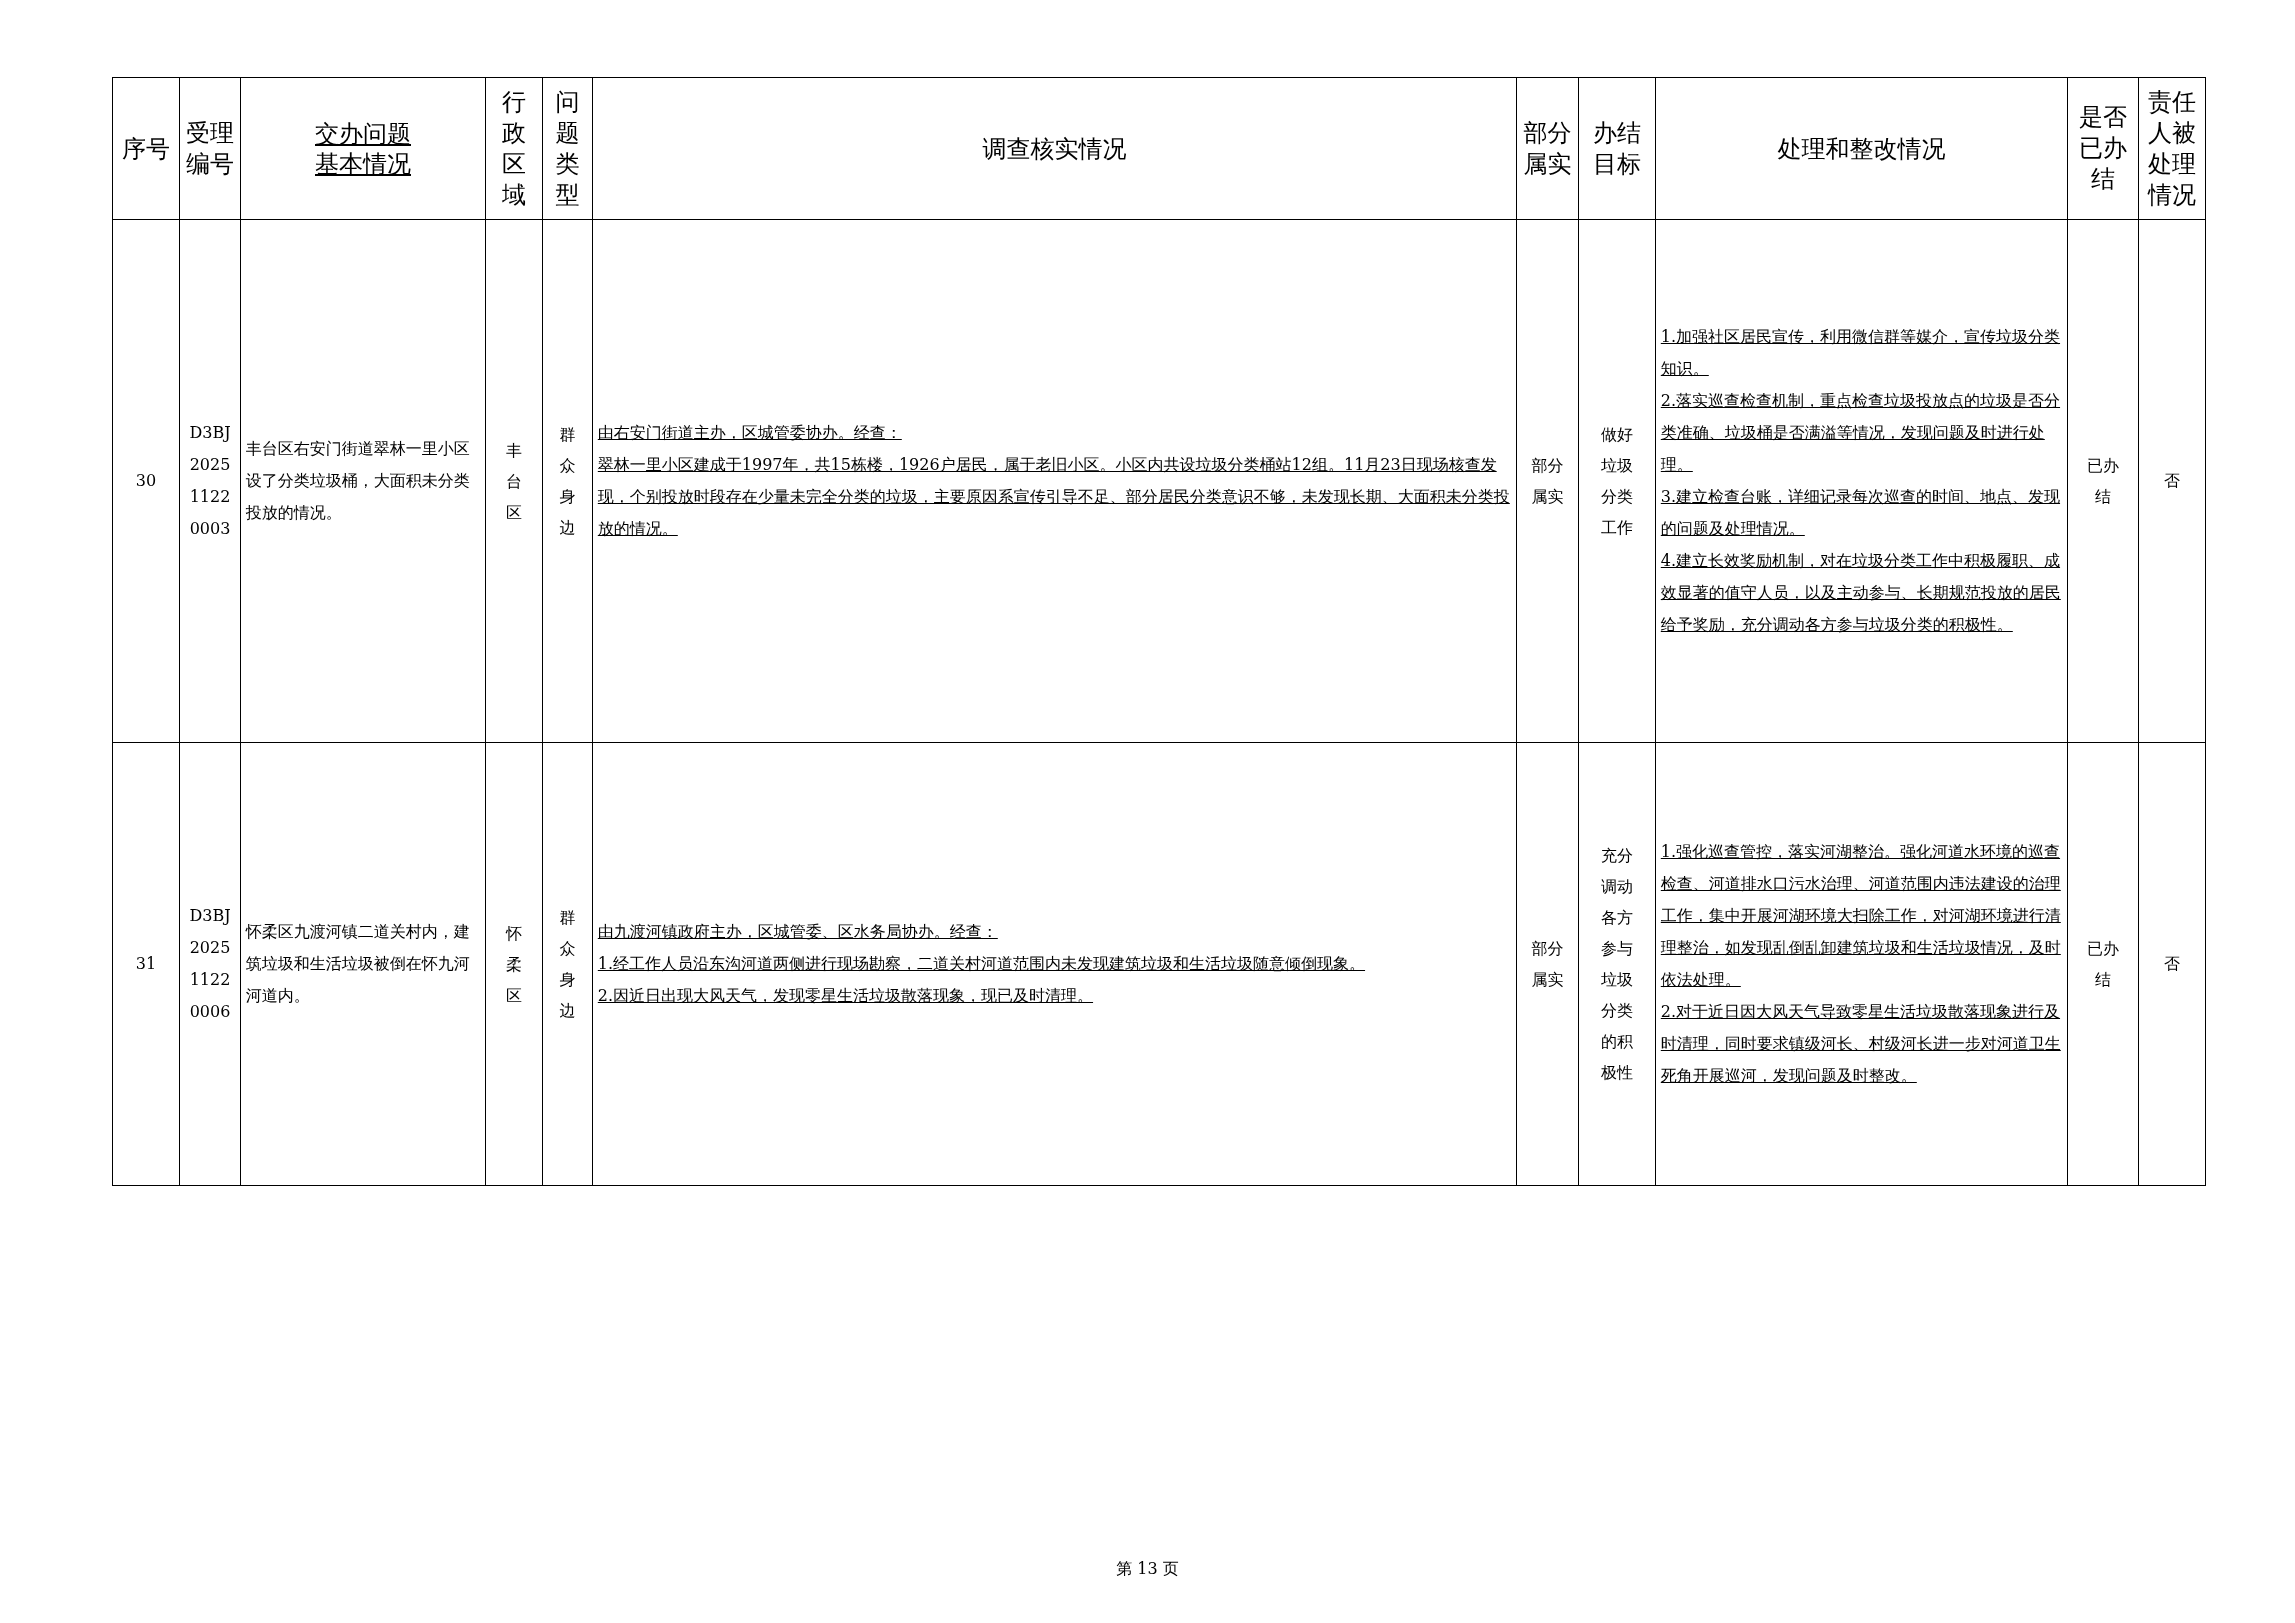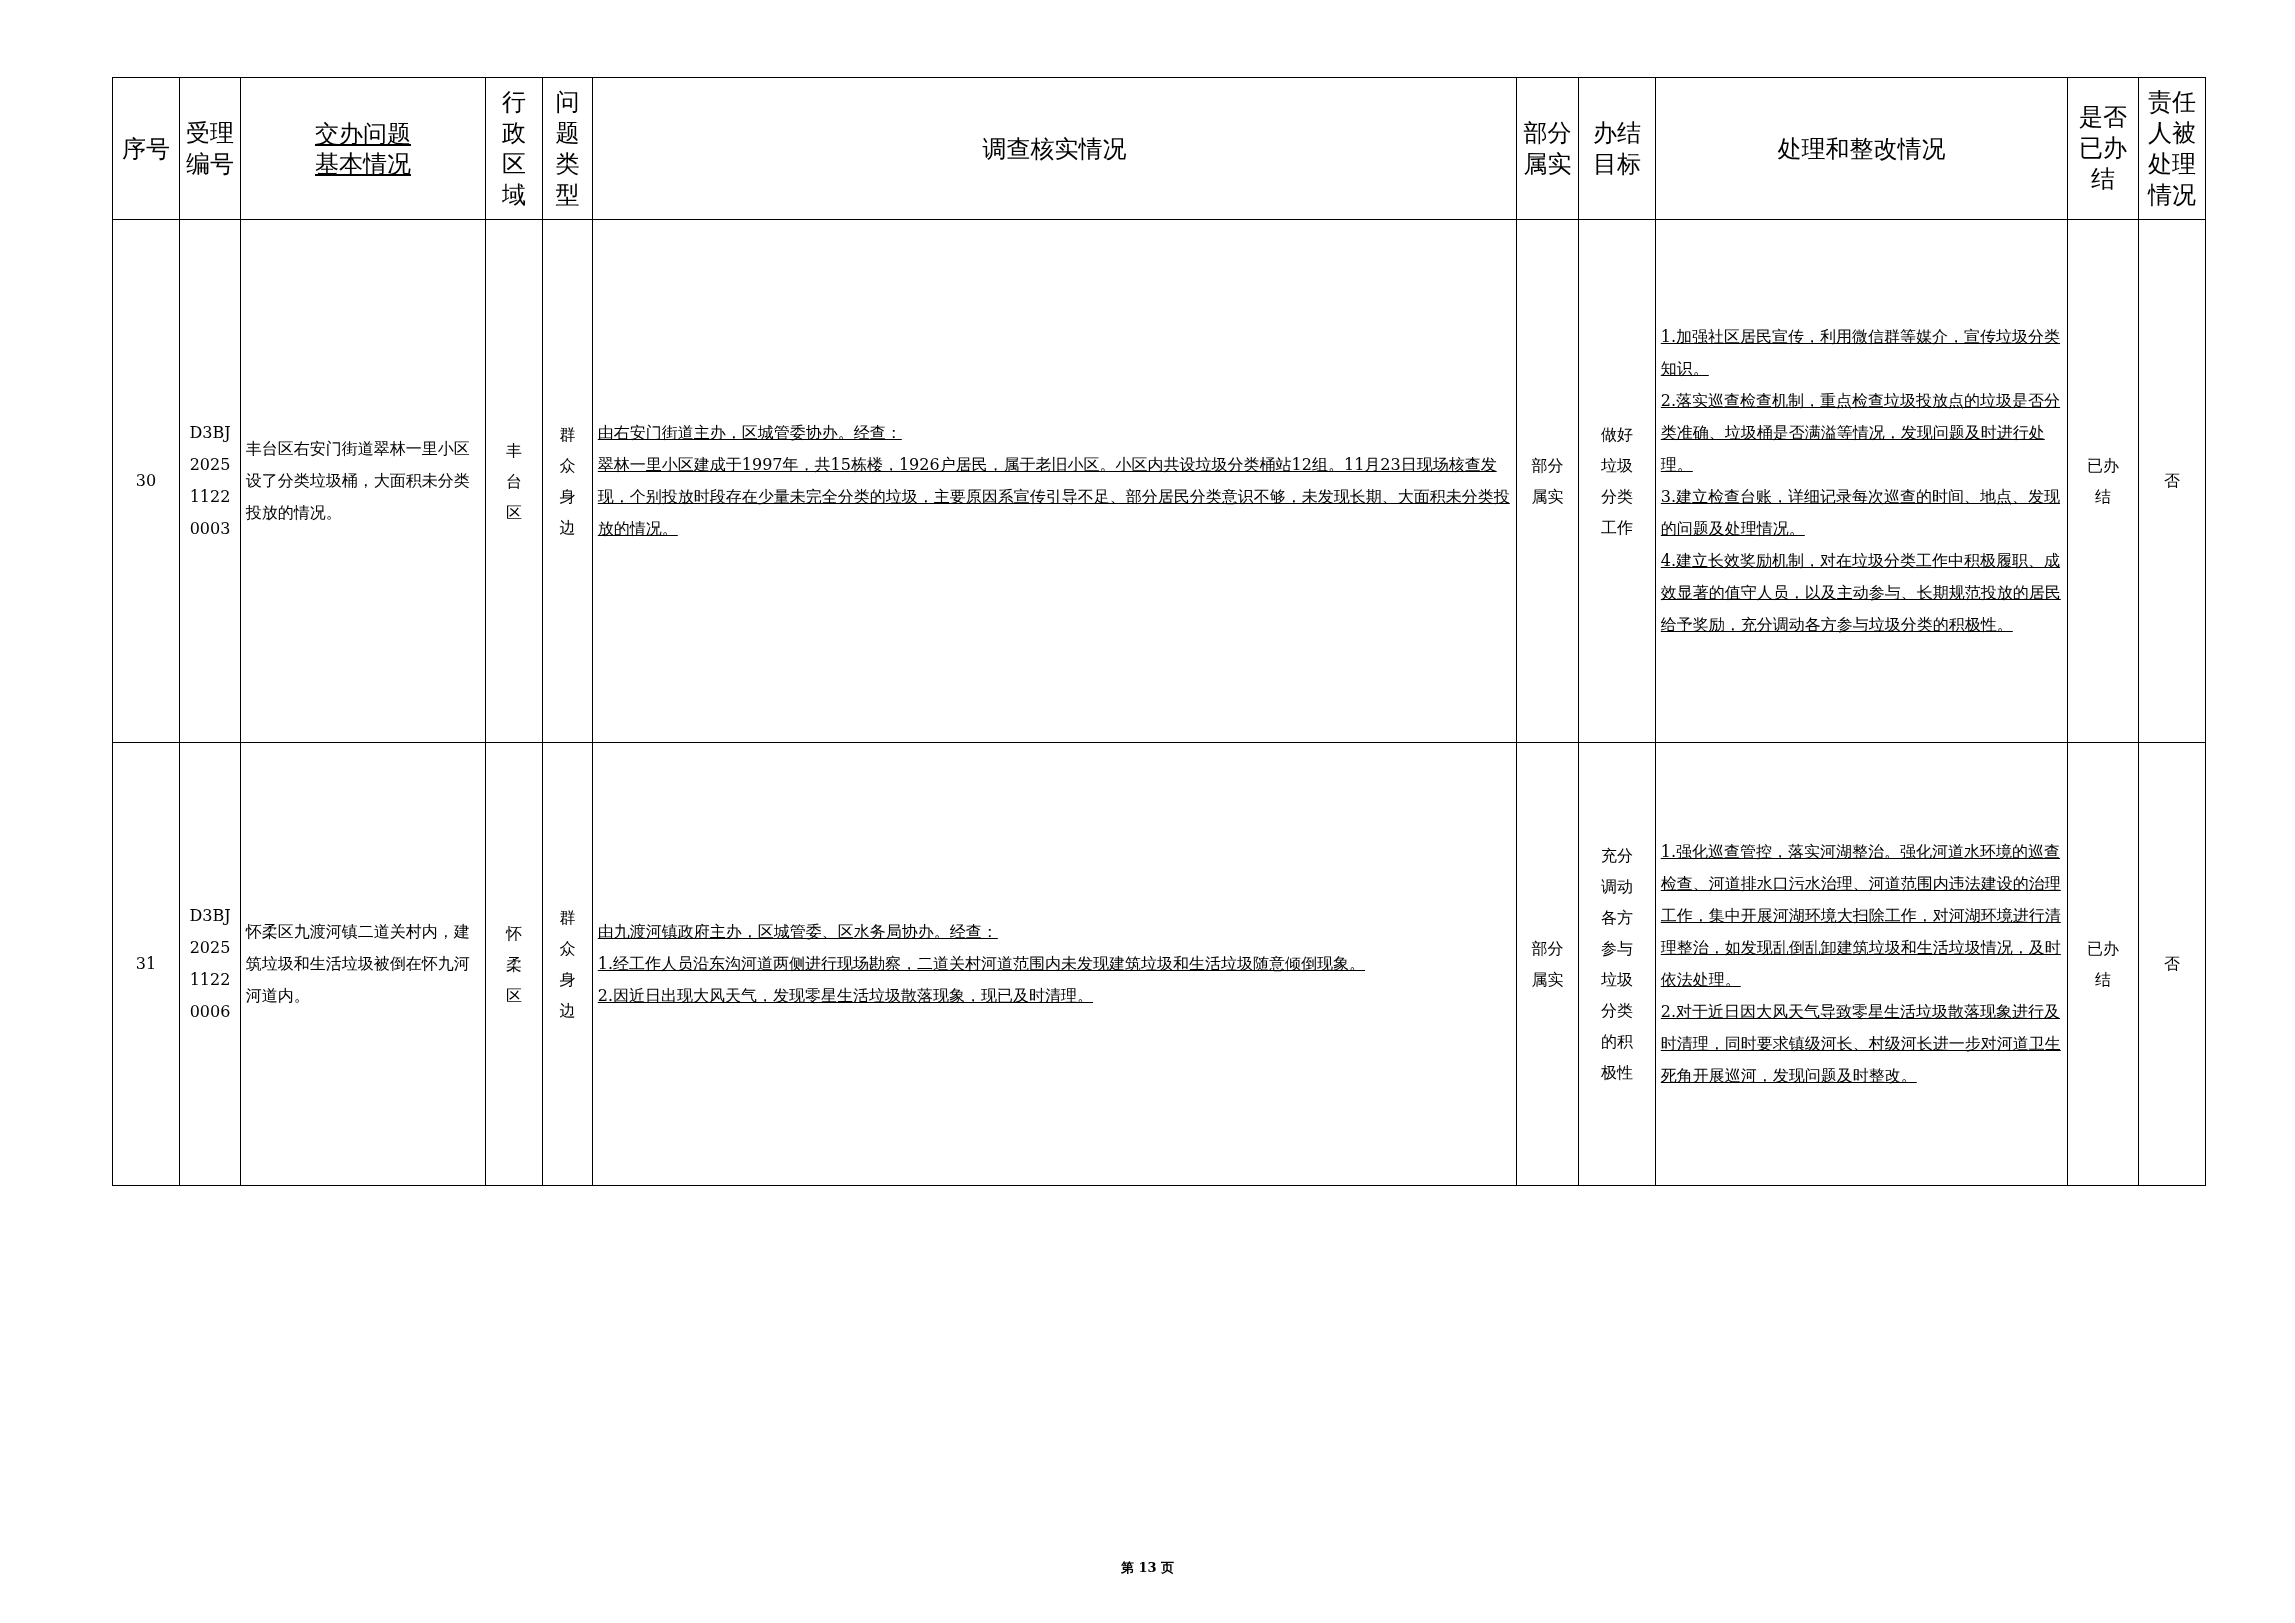--- a/index.html
+++ b/index.html
@@ -29,21 +29,21 @@
   .row-30 { height: 523px; }
   .row-31 { height: 443px; }
   .cell-left { text-align: left !important; }
   .vtext { display: block; margin: 0 auto; width: 1em; line-height: 31px; }
   .code { font-size: 22px; line-height: 31px; padding: 0 1.9px !important; margin-left: 20px; }
   .multi { white-space: pre-line; text-decoration: underline; }
   .footer {
     position: absolute; left: 0; width: 2295px; top: 1559px;
     text-align: center;
     font-family: "DejaVu Serif", "Liberation Serif", serif;
-    font-size: 13px; color: #000; font-weight: bold;
+    font-size: 16px; color: #000;
   }
 </style>
 </head>
 <body>
 
 <table class="page-table">
   <colgroup>
     <col style="width:67px">
     <col style="width:61px">
     <col style="width:245px">

